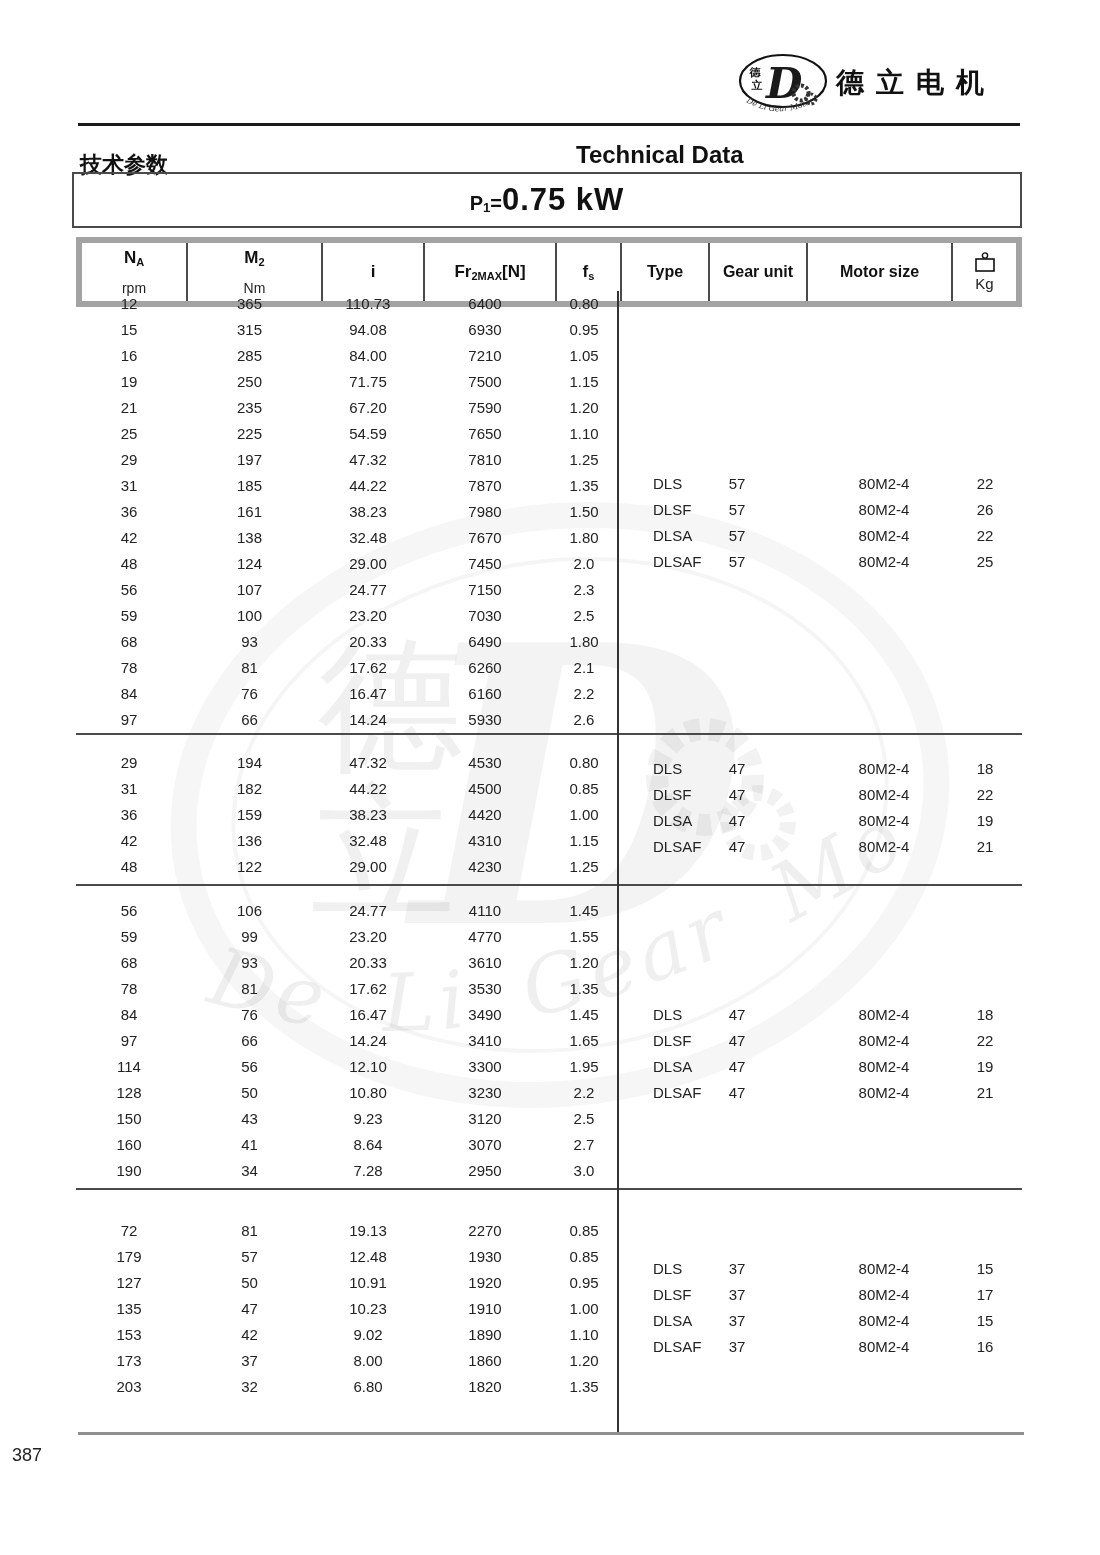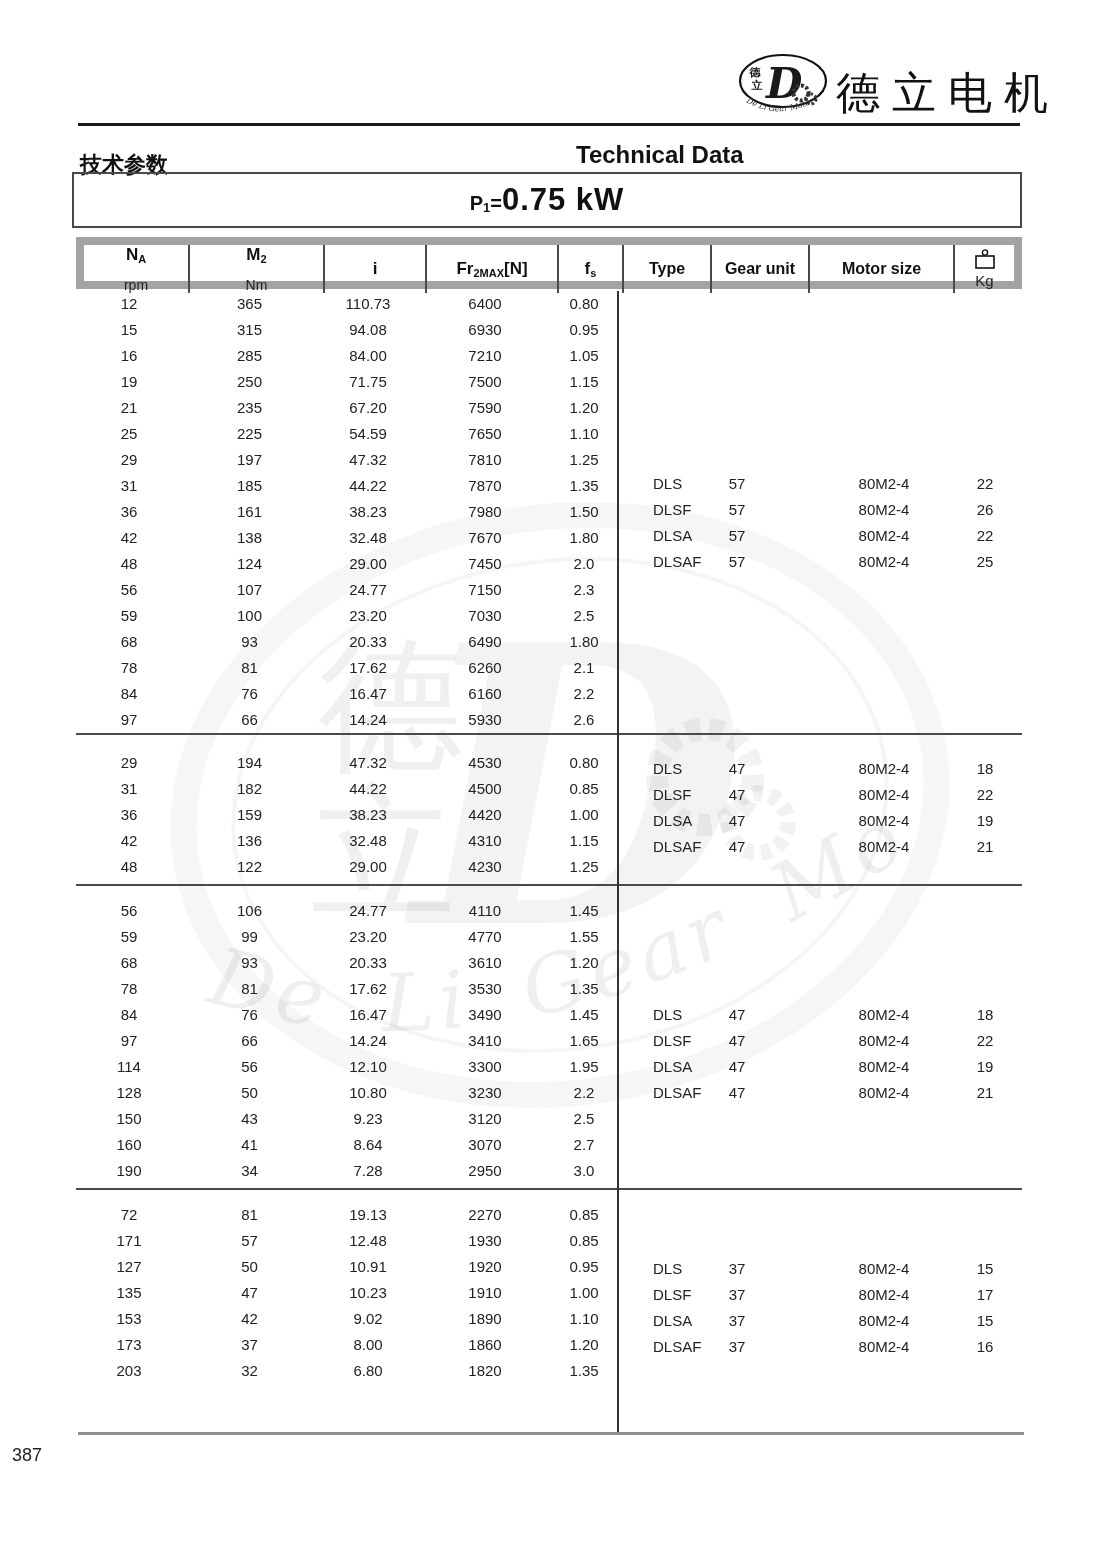--- a/index.html
+++ b/index.html
@@ -5,42 +5,42 @@
   html,body{margin:0;padding:0;background:#e8e8e8;}
   .page{
     position:relative;width:1100px;height:1555px;background:#ffffff;
     font-family:"Liberation Sans",sans-serif;color:#222;overflow:hidden;
   }
   
   .watermark{position:absolute;left:90px;top:455px;pointer-events:none;}
   
   .logo-svg{position:absolute;left:738px;top:50px;}
   .brand-name{
-    position:absolute;left:836px;top:64px;font-size:44px;font-weight:normal;
+    position:absolute;left:836px;top:64px;font-size:28px;font-weight:bold;
     letter-spacing:12px;color:#111;font-family:"DejaVu Serif","Liberation Serif",serif;
     white-space:nowrap;
   }
   .top-rule{position:absolute;left:78px;top:123px;width:942px;height:3px;background:#1a1a1a;}
   
   .subtitle-cn{position:absolute;left:80px;top:138px;font-size:22px;font-weight:bold;color:#111;margin-top:12px;}
   .subtitle-en{position:absolute;left:576px;top:141px;font-size:24px;font-weight:bold;color:#111;}
   
   .title-box{
     position:absolute;left:72px;top:172px;width:950px;height:56px;box-sizing:border-box;
     border:2px solid #4a4a4a;display:flex;align-items:center;justify-content:center;
   }
   .ptitle{display:flex;align-items:baseline;color:#111;}
   .ptitle .p-sym{font-size:20px;font-weight:bold;}
   .ptitle .p-sub{font-size:13px;font-weight:bold;position:relative;top:2px;}
   .ptitle .p-eq{font-size:20px;font-weight:bold;}
   .ptitle .p-val{font-size:31px;font-weight:bold;letter-spacing:1px;}
   
   .thead{
-    position:absolute;left:76px;top:237px;width:946px;height:52px;box-sizing:border-box;
-    border:8px solid #a3a3a3;display:grid;
+    position:absolute;left:76px;top:237px;width:946px;height:70px;box-sizing:border-box;
+    border:6px solid #a3a3a3;display:grid;
     grid-template-columns:106px 135px 102px 132px 65px 88px 98px 145px auto;
   }
   .hcell{
     border-right:2px solid #4a4a4a;display:flex;flex-direction:column;
     align-items:center;justify-content:center;line-height:1.15;
   }
   .hcell:last-child{border-right:none;}
   .hmain{font-size:17px;font-weight:bold;color:#111;white-space:nowrap;}
   .hsub{font-size:11px;font-weight:bold;position:relative;top:3px;}
   .hunit{font-size:14px;color:#222;margin-top:12px;}
@@ -465,30 +465,30 @@
           </div>
           <div class="trow">
             <div class="tc tc-type">DLSAF</div>
             <div class="tc tc-gear">47</div>
             <div class="tc tc-motor">80M2-4</div>
             <div class="tc tc-kg">21</div>
           </div>
         </div>
       </div>
       <div class="gsep"></div>
-      <div class="rgroup" style="padding-top: 12px; padding-bottom: 0px;">
+      <div class="rgroup" style="padding-top: 28px; padding-bottom: 0px;">
         <div class="drow">
           <div class="dcell">72</div>
           <div class="dcell">81</div>
           <div class="dcell">19.13</div>
           <div class="dcell">2270</div>
           <div class="dcell">0.85</div>
         </div>
         <div class="drow">
-          <div class="dcell">171</div>
+          <div class="dcell">179</div>
           <div class="dcell">57</div>
           <div class="dcell">12.48</div>
           <div class="dcell">1930</div>
           <div class="dcell">0.85</div>
         </div>
         <div class="drow">
           <div class="dcell">127</div>
           <div class="dcell">50</div>
           <div class="dcell">10.91</div>
           <div class="dcell">1920</div>

